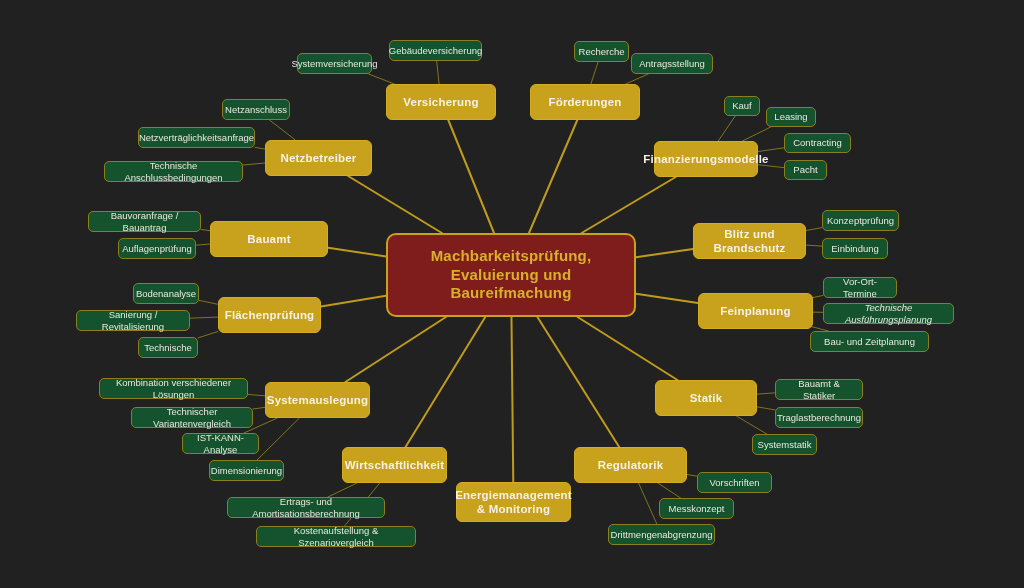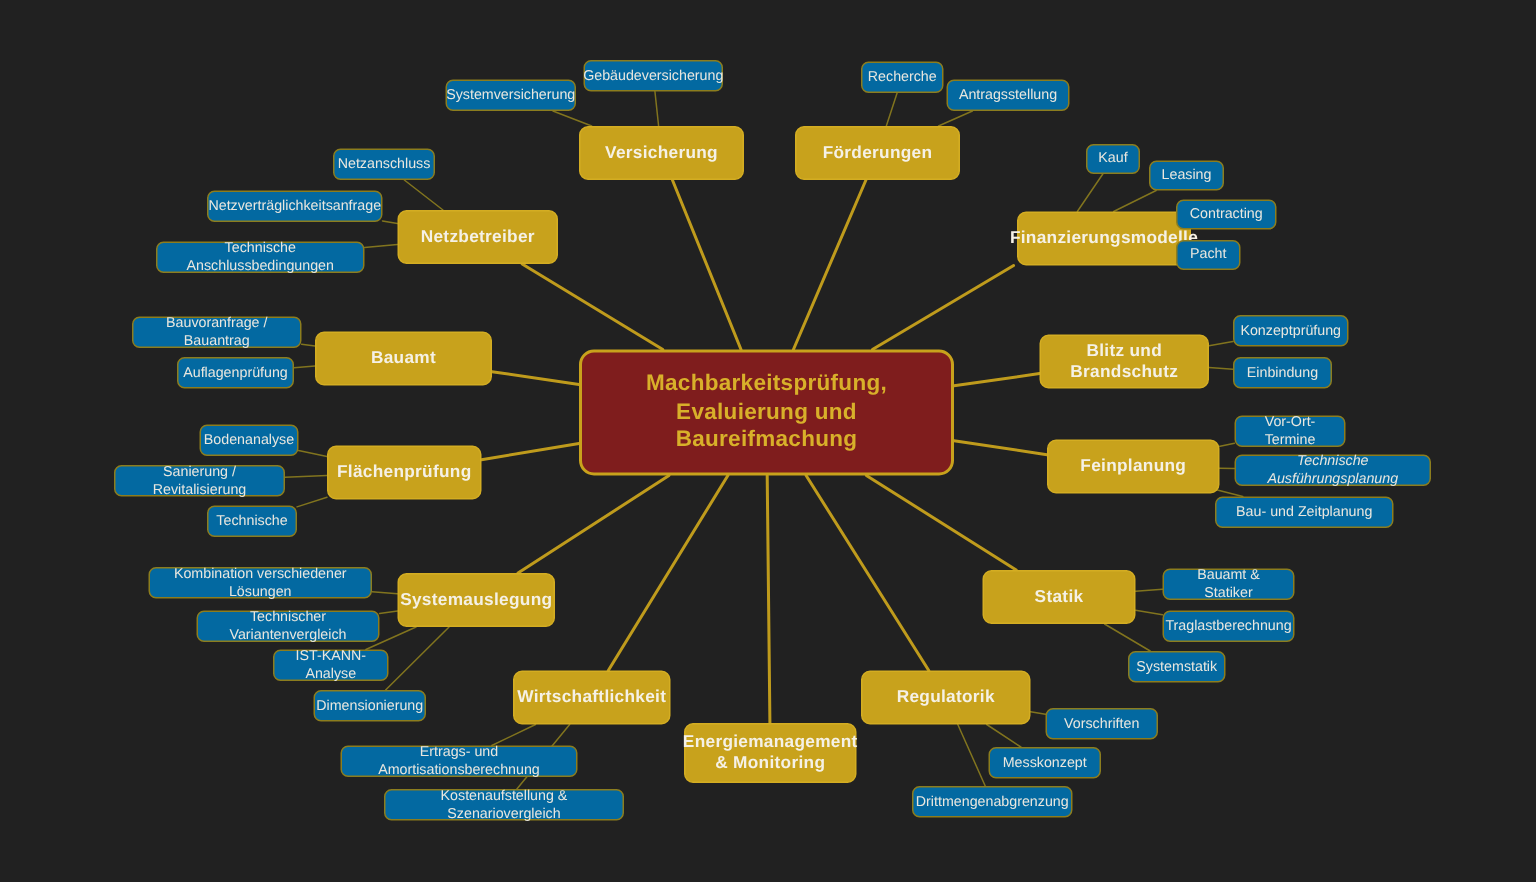--- a/index.html
+++ b/index.html
@@ -44,21 +44,21 @@
   }
   .node.branch {
     background: #c8a21c;
     border: 1px solid #d4ad22;
     color: #f5f1e6;
     font-size: 11.5px;
     font-weight: bold;
     letter-spacing: .2px;
   }
   .node.leaf {
-    background: #0369a1;
+    background: #14532d;
     border: 1px solid #8c7d1e;
     color: #e9e7df;
     font-size: 9.5px;
     font-weight: normal;
     border-radius: 5px;
     padding: 0 6px;
   }
 </style>
 </head>
 <body>
@@ -110,29 +110,29 @@
       <line x1="379.77272727272725" y1="483" x2="344.59090909090907" y2="526" stroke="#8c7d1e" stroke-width="1" stroke-opacity="0.9" stroke-linecap="round"></line>
       <line x1="687" y1="474.50721153846155" x2="697" y2="476.18990384615387" stroke="#8c7d1e" stroke-width="1" stroke-opacity="0.9" stroke-linecap="round"></line>
       <line x1="657.8103448275862" y1="483" x2="680.5689655172414" y2="498" stroke="#8c7d1e" stroke-width="1" stroke-opacity="0.9" stroke-linecap="round"></line>
       <line x1="638.5287769784172" y1="483" x2="656.81654676259" y2="524" stroke="#8c7d1e" stroke-width="1" stroke-opacity="0.9" stroke-linecap="round"></line>
     </svg>
   <div id="nodes">
       <div class="node root" style="left: 386px; top: 233px; width: 250px; height: 84px;">Machbarkeitsprüfung,
 Evaluierung und Baureifmachung</div>
       <div class="node branch" style="left: 386px; top: 84px; width: 110px; height: 36px;">Versicherung</div>
       <div class="node leaf" style="left: 389px; top: 40px; width: 93px; height: 21px;">Gebäudeversicherung</div>
-      <div class="node leaf" style="left: 297px; top: 53px; width: 87px; height: 21px;">Systemversicherung</div>
+      <div class="node leaf" style="left: 297px; top: 53px; width: 75px; height: 21px;">Systemversicherung</div>
       <div class="node branch" style="left: 530px; top: 84px; width: 110px; height: 36px;">Förderungen</div>
       <div class="node leaf" style="left: 574px; top: 41px; width: 55px; height: 21px;">Recherche</div>
       <div class="node leaf" style="left: 631px; top: 53px; width: 82px; height: 21px;">Antragsstellung</div>
       <div class="node branch" style="left: 265px; top: 140px; width: 107px; height: 36px;">Netzbetreiber</div>
       <div class="node leaf" style="left: 222px; top: 99px; width: 68px; height: 21px;">Netzanschluss</div>
       <div class="node leaf" style="left: 138px; top: 127px; width: 117px; height: 21px;">Netzverträglichkeitsanfrage</div>
       <div class="node leaf" style="left: 104px; top: 161px; width: 139px; height: 21px;">Technische Anschlussbedingungen</div>
-      <div class="node branch" style="left: 678px; top: 141px; width: 116px; height: 36px;">Finanzierungsmodelle</div>
+      <div class="node branch" style="left: 654px; top: 141px; width: 104px; height: 36px;">Finanzierungsmodelle</div>
       <div class="node leaf" style="left: 724px; top: 96px; width: 36px; height: 20px;">Kauf</div>
       <div class="node leaf" style="left: 766px; top: 107px; width: 50px; height: 20px;">Leasing</div>
       <div class="node leaf" style="left: 784px; top: 133px; width: 67px; height: 20px;">Contracting</div>
       <div class="node leaf" style="left: 784px; top: 160px; width: 43px; height: 20px;">Pacht</div>
       <div class="node branch" style="left: 210px; top: 221px; width: 118px; height: 36px;">Bauamt</div>
       <div class="node leaf" style="left: 88px; top: 211px; width: 113px; height: 21px;">Bauvoranfrage /  Bauantrag</div>
       <div class="node leaf" style="left: 118px; top: 238px; width: 78px; height: 21px;">Auflagenprüfung</div>
       <div class="node branch" style="left: 693px; top: 223px; width: 113px; height: 36px;">Blitz und Brandschutz</div>
       <div class="node leaf" style="left: 822px; top: 210px; width: 77px; height: 21px;">Konzeptprüfung</div>
       <div class="node leaf" style="left: 822px; top: 238px; width: 66px; height: 21px;">Einbindung</div>

